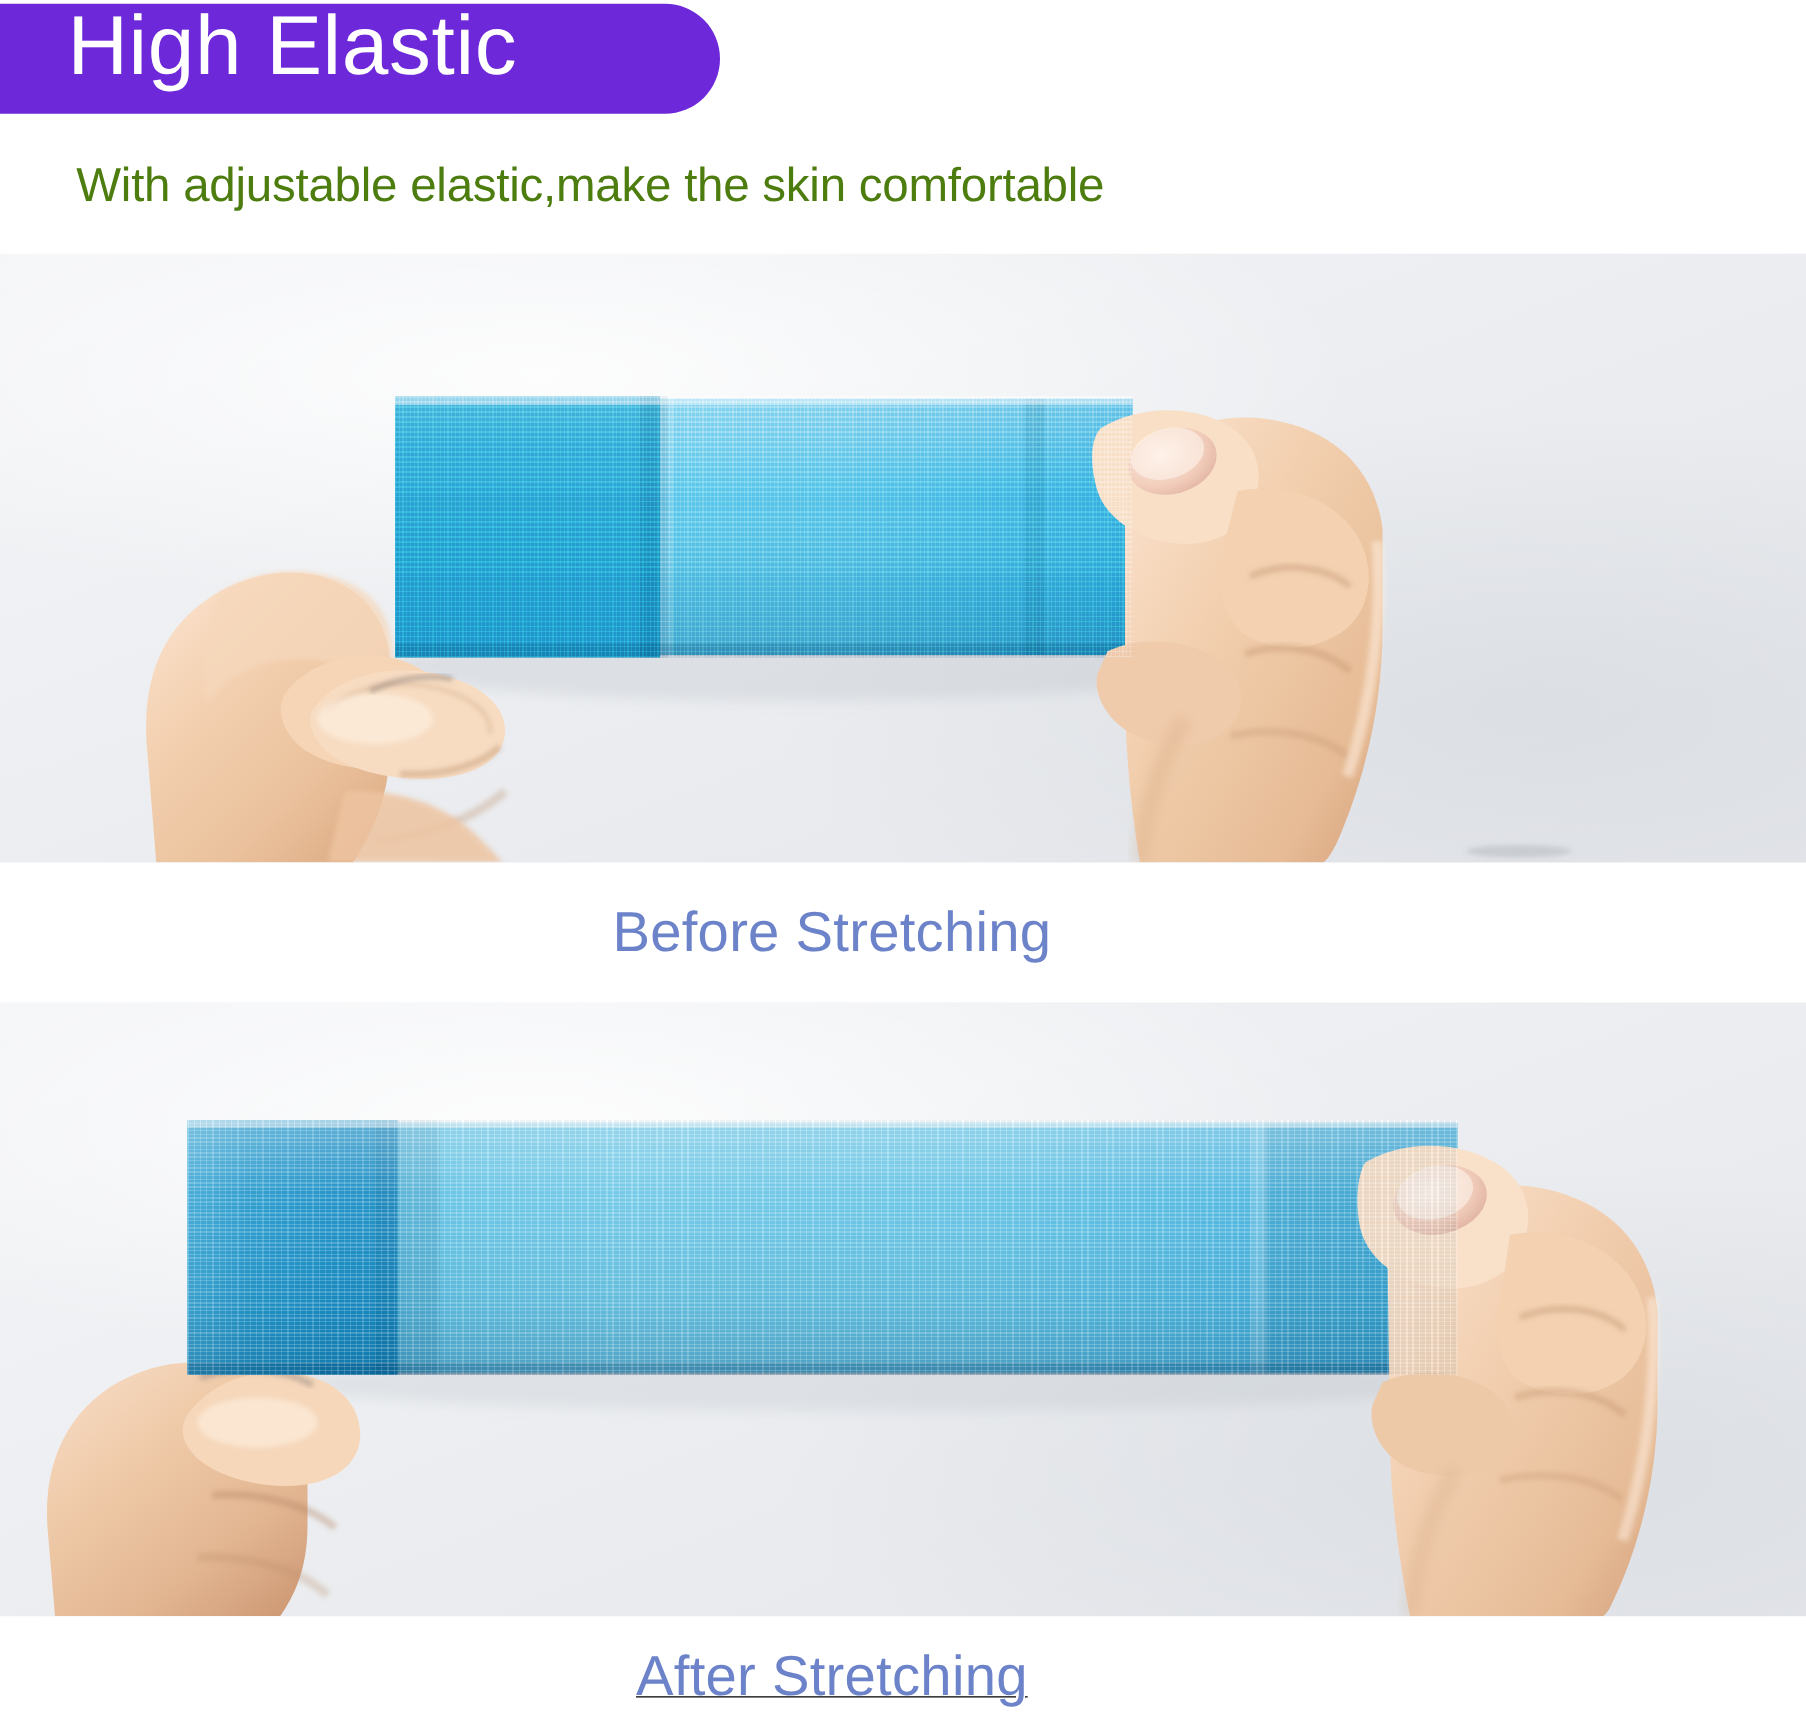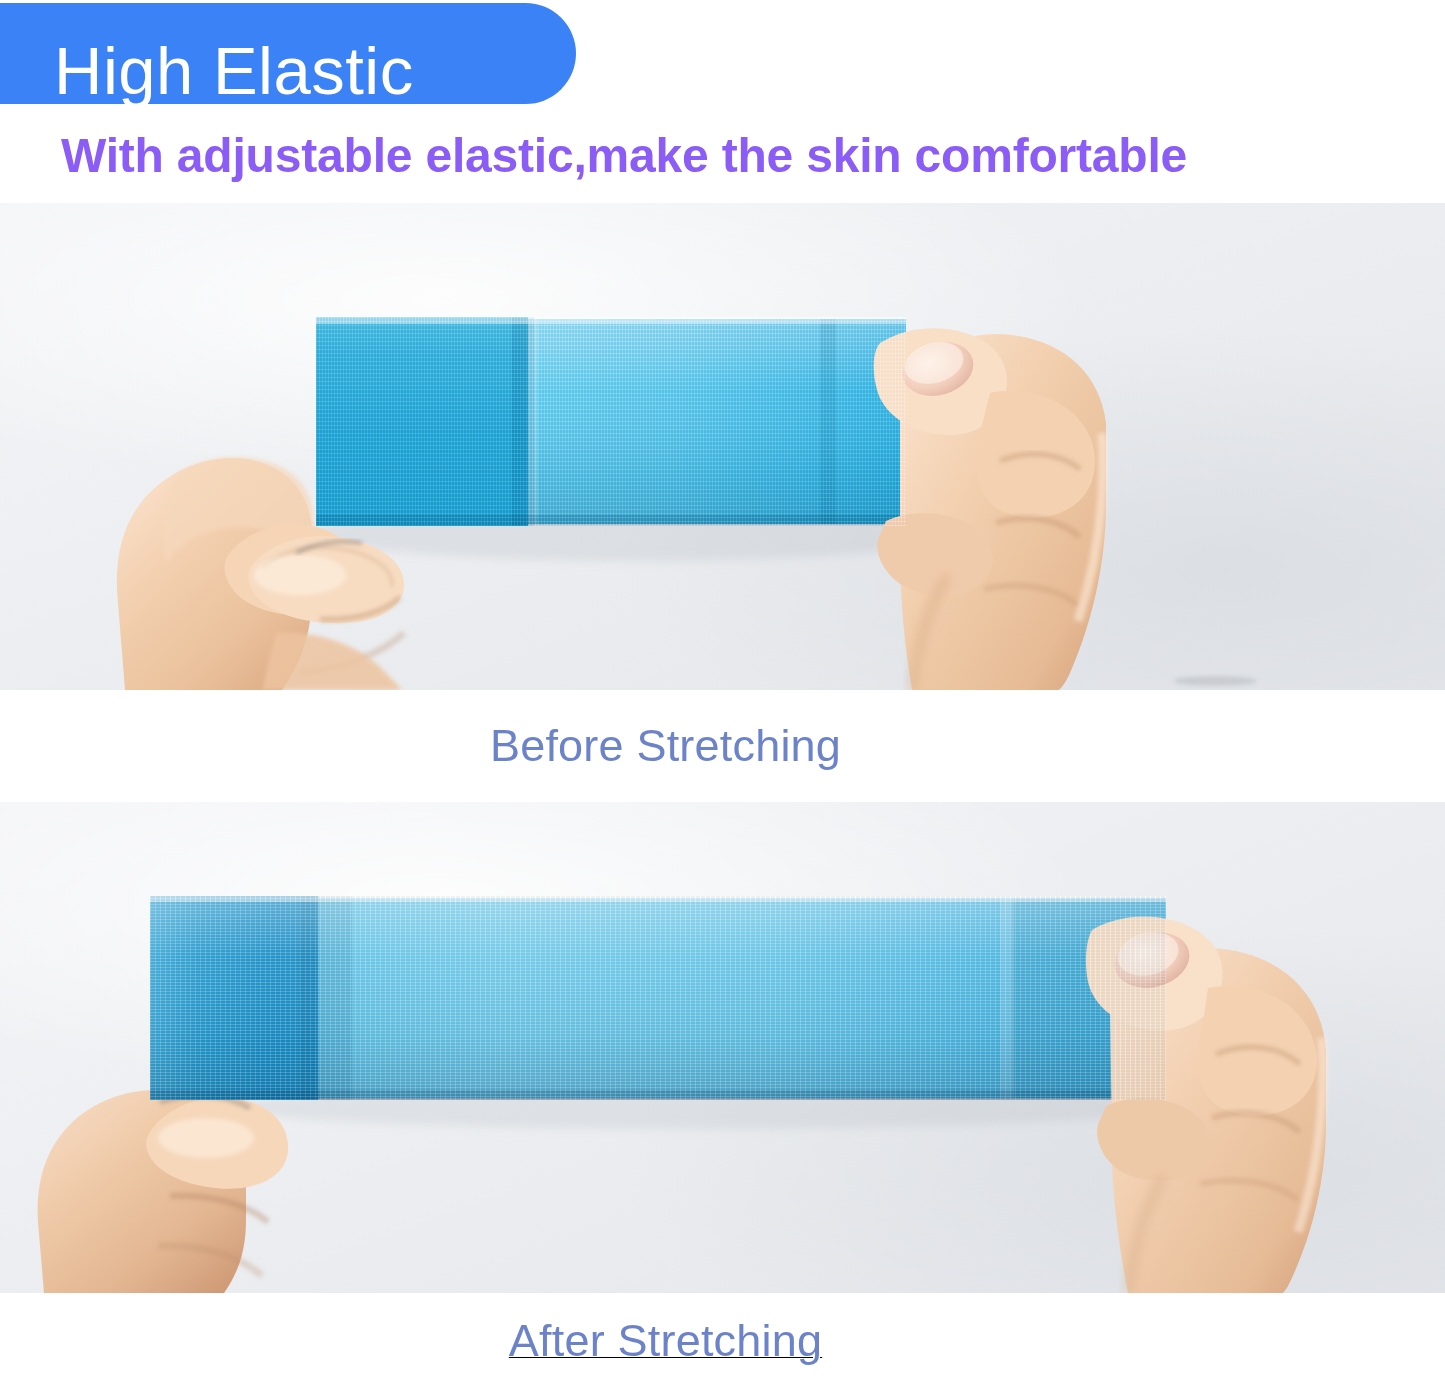--- a/index.html
+++ b/index.html
@@ -19,44 +19,44 @@
   .header {
     position: absolute;
     left: 0; top: 0;
     width: 1445px;
     height: 203px;
   }
   .title-badge {
     position: absolute;
     left: 0;
     top: 3px;
-    height: 101px;
+    height: 88px;
     width: 576px;
-    background: #3b82f6;
+    background: #6d28d9;
     border-radius: 0 52px 52px 0;
     box-sizing: border-box;
     padding-left: 54px;
     display: flex;
-    align-items: flex-end;
+    align-items: flex-start;
   }
   .title-text {
     color: #ffffff;
     font-size: 67px;
     font-weight: 400;
     letter-spacing: 0.5px;
     line-height: 1;
     white-space: nowrap;
   }
   .subtitle {
     position: absolute;
     left: 61px;
     top: 128px;
-    color: #8b5cf6;
-    font-size: 48px;
-    font-weight: 700;
+    color: #4d7c0f;
+    font-size: 38px;
+    font-weight: 400;
     letter-spacing: -0.2px;
     white-space: nowrap;
   }
 
   
   .photo-panel {
     position: absolute;
     left: 0;
     width: 1445px;
     overflow: hidden;

